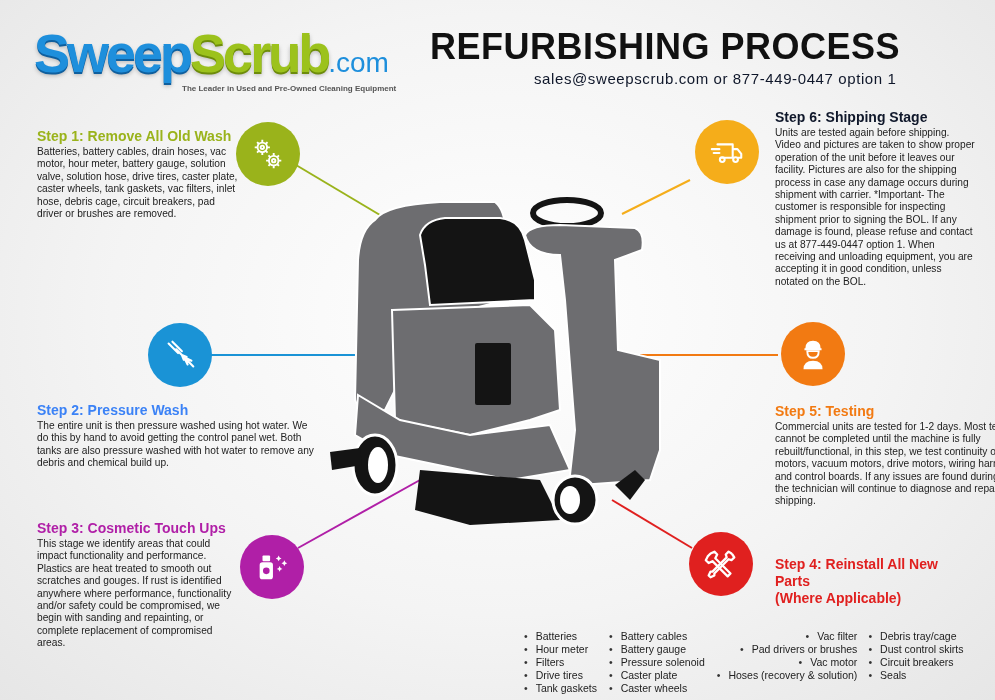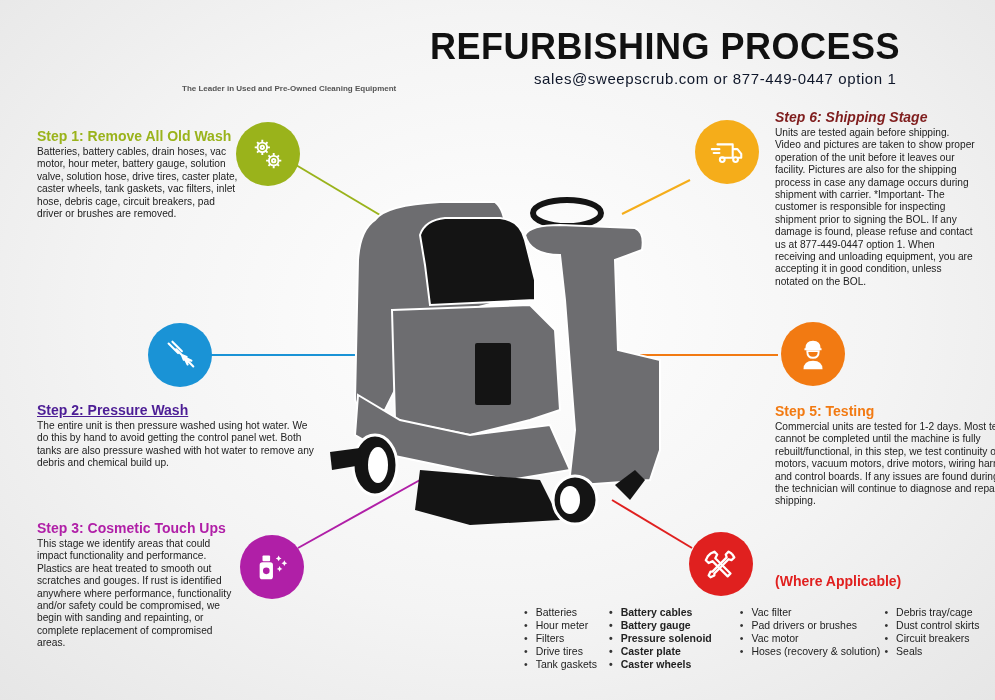--- a/index.html
+++ b/index.html
@@ -23,57 +23,60 @@
   
   .title { left: 430px; top: 26px; font-size: 36px; font-weight: bold; letter-spacing: 0.5px; color: #111; white-space: nowrap; }
   .contact { left: 534px; top: 70px; font-size: 15px; letter-spacing: 0.6px; color: #0f172a; white-space: nowrap; }
 
   
   .step h3 { font-size: 14px; font-weight: bold; line-height: 16px; margin-bottom: 2px; }
   .step p { font-size: 10.2px; line-height: 12.4px; color: #222; }
   .step1 { left: 37px; top: 128px; width: 205px; }
   .step1 h3 { color: #9ab31b; }
   .step2 { left: 37px; top: 402px; width: 280px; }
-  .step2 h3 { color: #4c1d95; text-decoration: underline; }
+  .step2 h3 { color: #3b82f6; }
   .step3 { left: 37px; top: 520px; width: 205px; }
   .step3 h3 { color: #b01fa7; }
   .step6 { left: 775px; top: 109px; width: 200px; }
-  .step6 h3 { color: #7f1d1d; font-style: italic; }
+  .step6 h3 { color: #0f172a; }
   .step5 { left: 775px; top: 403px; width: 260px; }
   .step5 h3 { color: #f27a12; }
   .step4-title { left: 775px; top: 556px; width: 200px; }
   .step4-title h3 { color: #e0201f; line-height: 17px; }
 
   
-  .parts { left: 524px; top: 606px; display: flex; font-size: 10.5px; line-height: 13px; color: #222; }
+  .parts { left: 524px; top: 630px; display: flex; font-size: 10.5px; line-height: 13px; color: #222; }
   .parts ul { list-style: none; margin-right: 12px; }
   .parts li { white-space: nowrap; }
   .parts li::before { content: "•"; margin-right: 8px; color: #333; }
-  .parts .col2 { margin-right: 28px; font-weight: bold; }
-  .parts .col3 { margin-right: 4px; }
+  .parts .col2 { margin-right: 12px; }
+  .parts .col3 { margin-right: 11px; text-align: right; }
 
   
   .bubble { position: absolute; width: 64px; height: 64px; border-radius: 50%; display: flex; align-items: center; justify-content: center; }
   .bubble svg { width: 38px; height: 38px; }
 
   svg.lines { position: absolute; left: 0; top: 0; }
 </style>
 </head>
 <body>
 
 <svg class="lines" width="995" height="700">
   <line x1="296" y1="165" x2="385" y2="218" stroke="#9ab31b" stroke-width="2"></line>
   <line x1="210" y1="355" x2="355" y2="355" stroke="#1a93d6" stroke-width="2"></line>
   <line x1="298" y1="548" x2="420" y2="480" stroke="#b01fa7" stroke-width="2"></line>
   <line x1="690" y1="180" x2="622" y2="214" stroke="#f5ad1a" stroke-width="2"></line>
   <line x1="778" y1="355" x2="640" y2="355" stroke="#f27a12" stroke-width="2"></line>
   <line x1="692" y1="548" x2="612" y2="500" stroke="#e0201f" stroke-width="2"></line>
 </svg>
 
 <div class="abs logo">
+  <div class="logo-main">
+    <span class="logo-sweep">Sweep</span><span class="logo-scrub">Scrub</span><span class="logo-com">.com</span>
+  </div>
   <div class="logo-tag">The Leader in Used and Pre-Owned Cleaning Equipment</div>
 </div>
 
 <div class="abs title">REFURBISHING PROCESS</div>
 <div class="abs contact">sales@sweepscrub.com or 877-449-0447 option 1</div>
 
 <svg class="abs" style="left:330px; top:180px;" width="340" height="360" viewBox="0 0 340 360">
 
   <path d="M45 40 Q55 25 110 22 L165 22 Q175 30 175 50 L175 120 L100 140 L55 230 Q30 235 25 220 L28 80 Q30 50 45 40 Z" fill="#6d6d70" stroke="#fff" stroke-width="2"></path>
 
@@ -159,21 +162,21 @@
 <div class="bubble" style="left:781px; top:322px; background:#f27a12;">
   <svg viewBox="0 0 40 40" fill="#fff">
     <path d="M12 14 Q12 6 20 6 Q28 6 28 14 L29 14 L29 16 L11 16 L11 14 Z"></path>
     <path d="M14 17 Q14 24 20 24 Q26 24 26 17 Z" fill="none" stroke="#fff" stroke-width="2"></path>
     <path d="M10 36 Q10 27 20 27 Q30 27 30 36 Z"></path>
   </svg>
 </div>
 
 <div class="abs step step4-title">
   <h3>
-    <br>
+    <span>Step 4: Reinstall All New Parts</span><br>
     <span>(Where Applicable)</span>
   </h3>
 </div>
 <div class="bubble" style="left:689px; top:532px; background:#e0201f;">
   <svg viewBox="0 0 40 40" fill="none" stroke="#fff" stroke-width="2.4" stroke-linecap="round" stroke-linejoin="round">
     <path d="M9 9l4-2 3 3-2 4 16 16-3 3-16-16-4 2-3-3 2-4z"></path>
     <path d="M31 9l-3-2-3 3 1 3-15 15-2 0-2 4 2 2 4-2 0-2 15-15 3 1 3-3-2-3"></path>
   </svg>
 </div>
 

